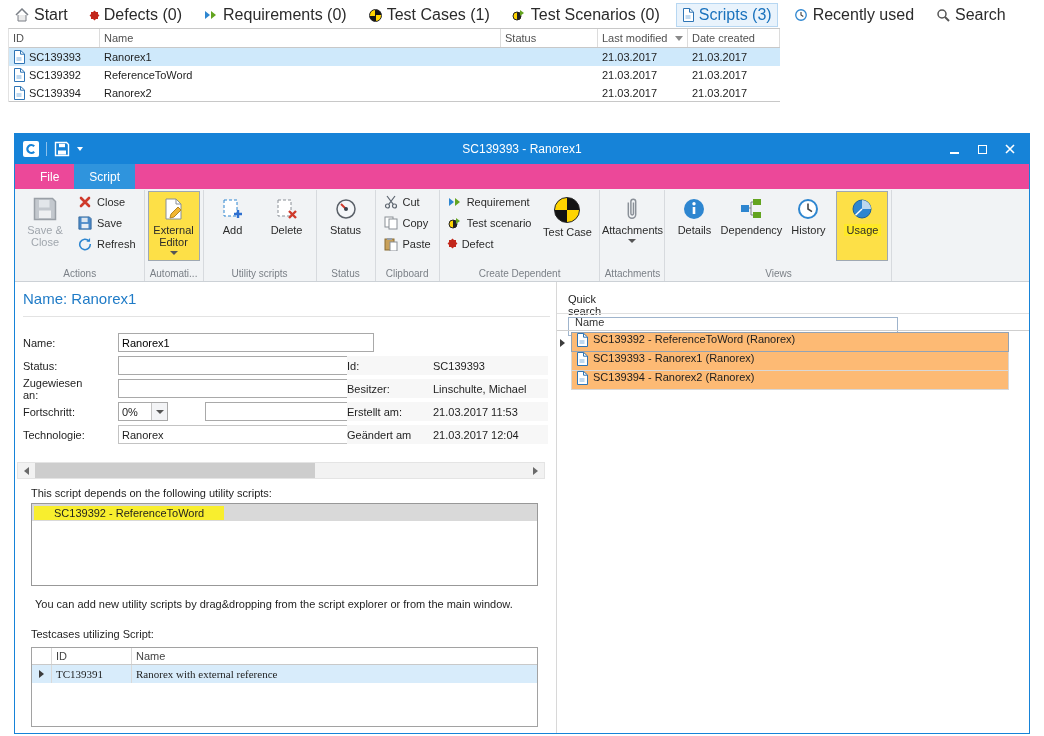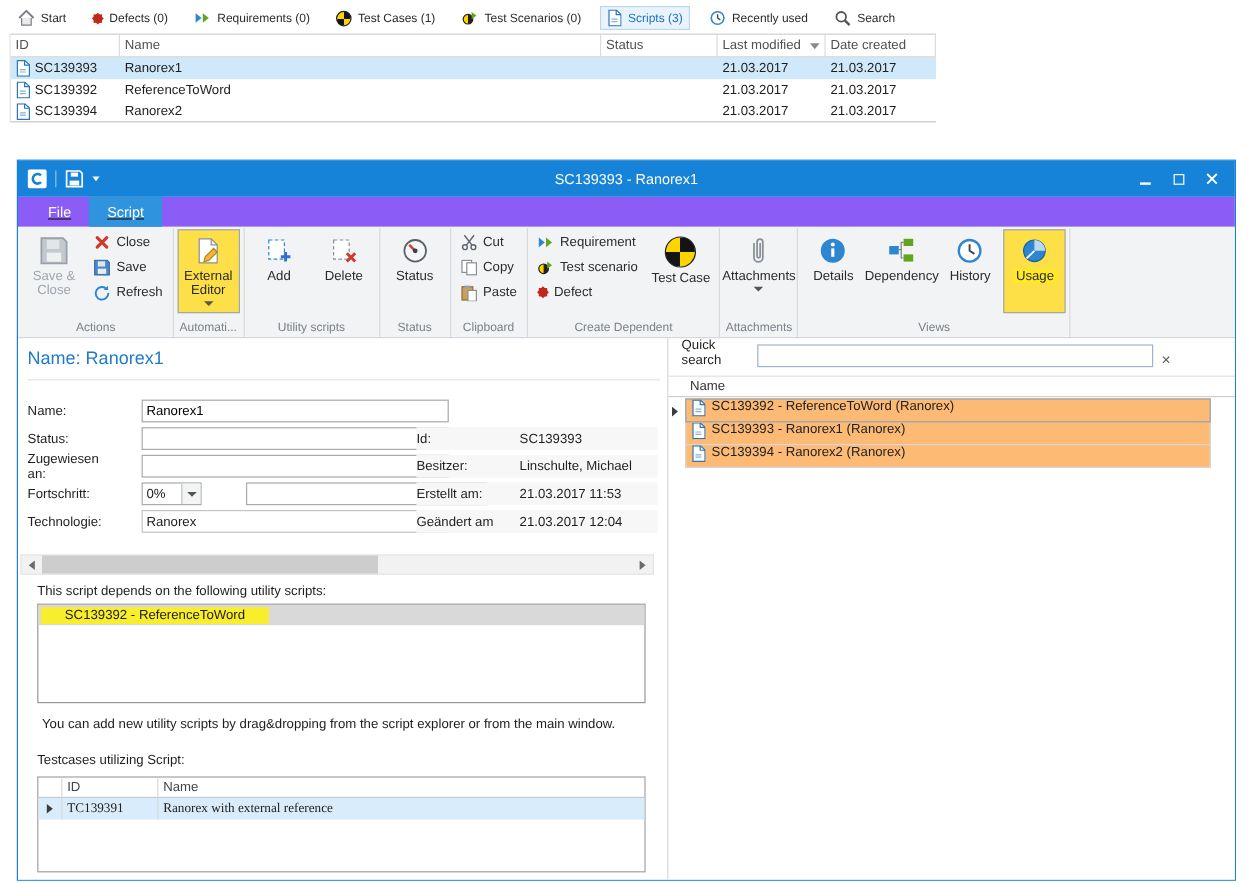--- a/index.html
+++ b/index.html
@@ -5,21 +5,21 @@
   * { margin:0; padding:0; box-sizing:border-box; }
   html,body { width:1044px; height:736px; }
   body {
     position:relative; background:#fff; overflow:hidden;
     font-family:"Liberation Sans", sans-serif; font-size:11px; color:#1e1e1e;
   }
   svg { display:block; }
 
   
   .topnav { position:absolute; left:10px; top:3px; height:24px; display:flex; align-items:center; gap:12px; }
-  .nav-tab { display:flex; align-items:center; gap:5px; font-size:10px; color:#2b2b2b; padding:2px 5px; }
+  .nav-tab { display:flex; align-items:center; gap:5px; font-size:16px; color:#2b2b2b; padding:2px 5px; }
   .nav-tab.active { color:#1a72bd; background:#e9f3fc; outline:1px solid #b7d7f2; }
 
   
   .grid { position:absolute; left:8px; top:28px; width:772px; border-top:1px solid #c8c8c8; border-left:1px solid #e2e2e2; }
   .grid-head { display:flex; height:19px; border-bottom:1px solid #c8c8c8; color:#505050; background:#fff; }
   .gh-cell { padding:2px 4px; border-right:1px solid #dcdcdc; display:flex; align-items:center; }
   .grid-row { display:flex; height:18px; align-items:center; }
   .grid-row.selected { background:#cfe9fb; }
   .grid-row.last { border-bottom:1px solid #c8c8c8; }
   .gr-cell { padding:0 4px; height:100%; display:flex; align-items:center; gap:4px; overflow:hidden; white-space:nowrap; }
@@ -47,21 +47,21 @@
   .win { position:absolute; left:14px; top:133px; width:1016px; height:601px; border:1px solid #1683d8; background:#fff; }
   .titlebar { height:30px; background:#1683d8; display:flex; align-items:center; position:relative; padding:0 8px; color:#fff; }
   .tb-left { display:flex; align-items:center; gap:7px; z-index:1; }
   .tb-sep { width:1px; height:14px; background:rgba(255,255,255,.5); }
   .tb-title { position:absolute; left:0; right:0; text-align:center; font-size:12px; color:#fff; }
   .tb-controls { margin-left:auto; display:flex; gap:6px; z-index:1; }
   .tb-btn { width:22px; height:20px; display:flex; align-items:center; justify-content:center; }
   .ctl-min-bar { width:9px;height:2px;background:#fff;margin-top:8px; }
   .ctl-max-box { width:9px;height:9px;border:1px solid #fff; }
 
-  .ribbon-tabs { height:25px; background:#8b5cf6; display:flex; padding-left:10px;text-decoration:underline; }
+  .ribbon-tabs { height:25px; background:#ec4899; display:flex; padding-left:10px; }
   .rtab { color:#fff; font-size:12px; padding:0 15px; display:flex; align-items:center; }
   .rtab.active { background:#2f94dd; }
 
   .ribbon { height:93px; background:#f1f3f5; border-bottom:1px solid #ccd1d6; display:flex; align-items:stretch; padding:1px 0 0 1px; }
   .rgroup { display:flex; flex-direction:column; border-right:1px solid #d7dade; padding:1px 3px 0 3px; }
   .rg-body { flex:1; display:flex; align-items:flex-start; gap:2px; }
   .rg-label { height:15px; line-height:15px; text-align:center; color:#7b8087; font-size:10px; white-space:nowrap; }
   .btn-lg { width:52px; min-height:70px; display:flex; flex-direction:column; align-items:center; padding-top:5px; gap:3px;
             font-size:11px; color:#2b2b2b; text-align:center; line-height:12px; border:1px solid transparent; }
   .btn-lg.wide { width:58px; }
@@ -104,21 +104,21 @@
   .dep-hint { position:absolute; left:20px; top:316px; width:505px; }
 
   .tc-cap { position:absolute; left:16px; top:346px; }
   .tc-table { position:absolute; left:16px; top:365px; width:507px; height:80px; border:1px solid #a2a2a2; background:#fff; }
   .tc-head { display:flex; height:17px; border-bottom:1px solid #c9c9c9; color:#444; }
   .tc-exp { width:20px; border-right:1px solid #d9d9d9; display:flex; align-items:center; justify-content:center; }
   .tc-id { width:80px; border-right:1px solid #d9d9d9; padding:1px 4px; display:flex; align-items:center; }
   .tc-name { flex:1; padding:1px 4px; display:flex; align-items:center; }
   .tc-row { display:flex; height:18px; background:#d8ecfb;font-family:Liberation Serif, serif; }
 
-  .qs-row { position:absolute; left:11px; top:0; display:flex; align-items:flex-end; }
+  .qs-row { position:absolute; left:11px; top:11px; display:flex; align-items:flex-start;flex-direction:column; }
   .qs-label { width:63px; }
   .qs-input { width:330px; height:19px; border:1px solid #9fb4cc; padding:0 3px; font:inherit; background:#fff; }
   .qs-clear { margin-left:7px; color:#555; font-size:13px; line-height:13px; }
 
   .name-head { position:absolute; left:0; top:31px; right:0; height:18px; border-top:1px solid #e0e0e0; border-bottom:1px solid #cfcfcf;
                display:flex; align-items:center; padding-left:18px; color:#333; }
   .urows { position:absolute; left:14px; top:51px; width:438px; }
   .urow { height:20px; border:1px solid #d8d8d8; margin-top:-1px; display:flex; align-items:flex-start; gap:5px; padding-left:4px; background:#fdba74; }
   .urow.focus { border-color:#93a3b5; position:relative; z-index:1; }
   .u-exp { position:absolute; left:3px; top:57px; }

